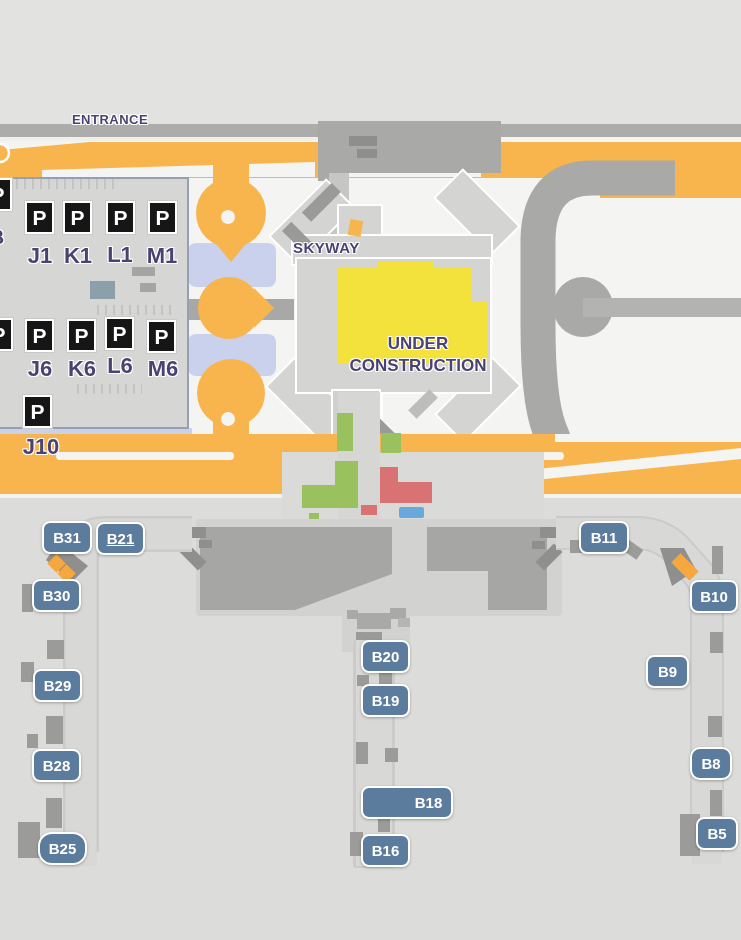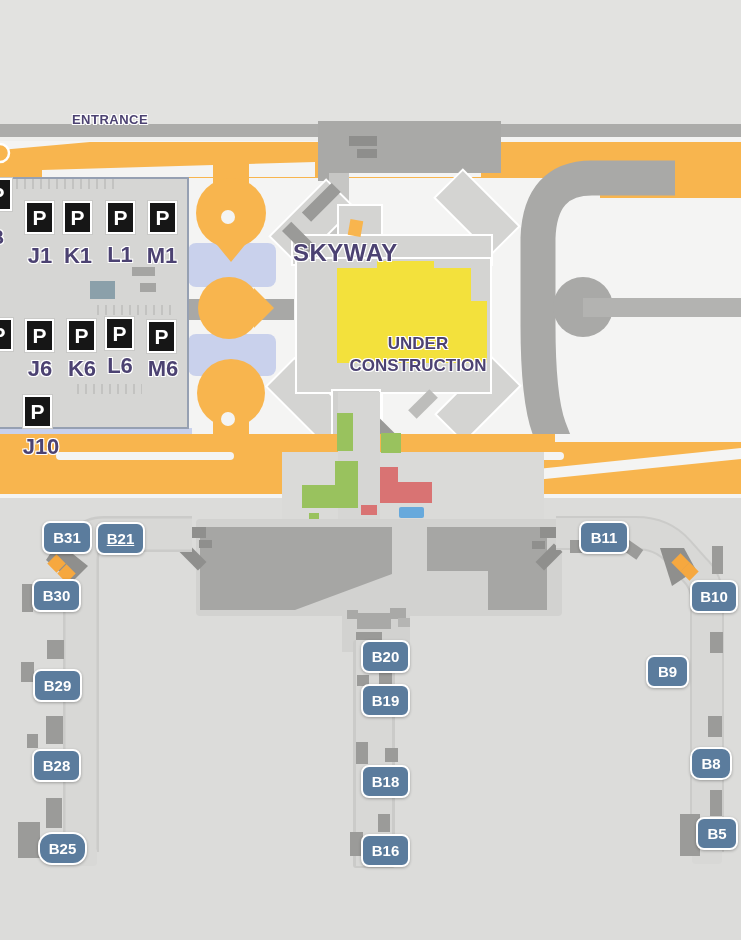--- a/index.html
+++ b/index.html
@@ -17,21 +17,21 @@
   .p-icon{position:absolute;width:25px;height:29px;background:#161616;border:2px solid #fff;
           box-shadow:0 0 0 1px #c9c9c7;color:#fff;font-weight:bold;font-size:21px;
           display:flex;align-items:center;justify-content:center;z-index:4;line-height:1;}
   .pk-label{position:absolute;width:44px;text-align:center;font-weight:bold;font-size:22px;color:#4C4272;
             z-index:4;text-shadow:-1px -1px 0 #fff,1px -1px 0 #fff,-1px 1px 0 #fff,1px 1px 0 #fff;}
 
   
   .map-text{position:absolute;font-weight:bold;color:#4C4272;z-index:5;
             text-shadow:-1px -1px 0 #fff,1px -1px 0 #fff,-1px 1px 0 #fff,1px 1px 0 #fff;}
   .t-entrance{left:64px;top:112px;width:92px;font-size:13px;letter-spacing:.5px;text-align:center;}
-  .t-skyway{left:293px;top:239px;font-size:24px;letter-spacing:.5px;}
+  .t-skyway{left:293px;top:239px;font-size:15px;letter-spacing:.5px;}
   .t-uc{left:320px;top:333px;width:196px;font-size:17px;line-height:22px;text-align:center;}
 
   
   .gate{position:absolute;height:29px;background:#5B7C9D;border:2px solid #fff;border-radius:8px;
         box-shadow:0 1px 3px rgba(0,0,0,.28);color:#fff;font-weight:bold;font-size:15px;
         display:flex;align-items:center;justify-content:center;z-index:6;box-sizing:content-box;}
 </style>
 </head>
 <body>
 
@@ -235,21 +235,21 @@
 
 <div class="gate" style="left:42px;top:521px;width:46px;">B31</div>
 <div class="gate" style="left:96px;top:522px;width:45px;text-decoration:underline;">B21</div>
 <div class="gate" style="left:32px;top:579px;width:45px;">B30</div>
 <div class="gate" style="left:33px;top:669px;width:45px;">B29</div>
 <div class="gate" style="left:32px;top:749px;width:45px;">B28</div>
 <div class="gate" style="left:38px;top:832px;width:45px;border-radius:14px;">B25</div>
 
 <div class="gate" style="left:361px;top:640px;width:45px;">B20</div>
 <div class="gate" style="left:361px;top:684px;width:45px;">B19</div>
-<div class="gate" style="left:361px;top:765px;width:45px;">B18</div>
+<div class="gate" style="left:361px;top:786px;width:45px;padding-left:43px;">B18</div>
 <div class="gate" style="left:361px;top:834px;width:45px;">B16</div>
 
 <div class="gate" style="left:579px;top:521px;width:46px;">B11</div>
 <div class="gate" style="left:690px;top:580px;width:44px;">B10</div>
 <div class="gate" style="left:646px;top:655px;width:39px;">B9</div>
 <div class="gate" style="left:690px;top:747px;width:38px;border-radius:10px;">B8</div>
 <div class="gate" style="left:696px;top:817px;width:38px;">B5</div>
 
 </div>
 

